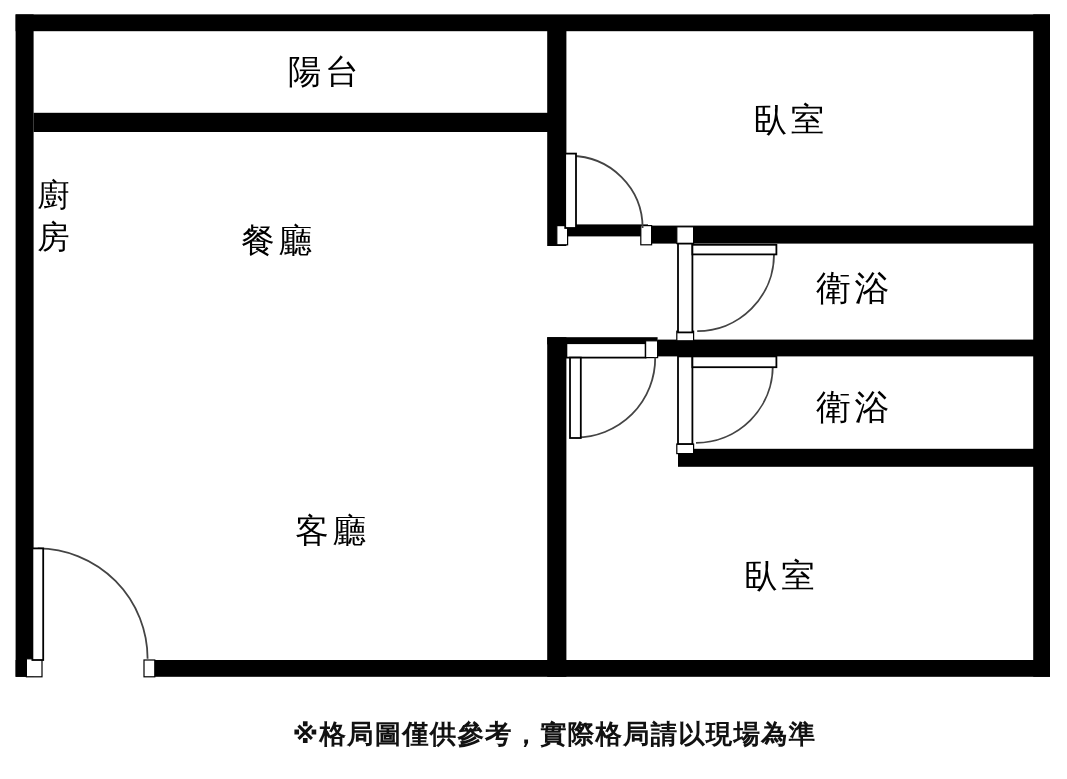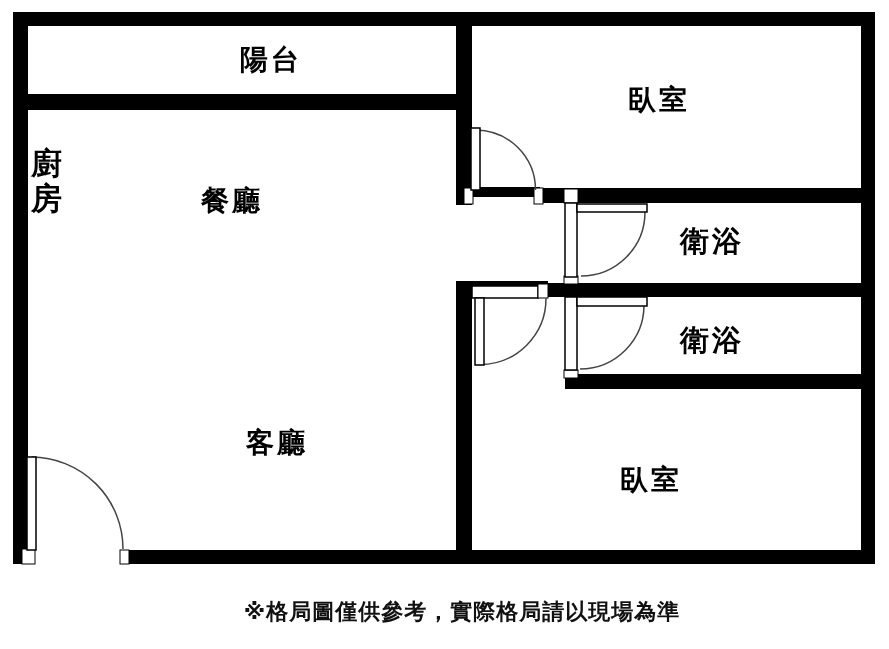--- a/index.html
+++ b/index.html
@@ -15,29 +15,29 @@
     background: #ffffff;
     overflow: hidden;
   }
   .plan-svg {
     position: absolute;
     left: 0;
     top: 0;
   }
   .room-label {
     position: absolute;
-    font-weight: 700;
+    font-weight: 400;
     color: #000000;
     font-size: 28px;
     letter-spacing: 3px;
     white-space: nowrap;
     line-height: 1.15;
   }
   .label-balcony   { left: 240px; top: 44px; }
-  .label-kitchen   { left: 31px;  top: 146px; width: 32px; font-size: 31px;
+  .label-kitchen   { left: 31px;  top: 146px; width: 32px; font-size: 27px;
                      letter-spacing: 0; line-height: 35px; white-space: normal;
                      word-break: break-all; }
   .label-dining    { left: 201px; top: 185px; }
   .label-living    { left: 246px; top: 406px; margin-top: 21px; }
   .label-bed-top   { left: 628px; top: 84px; }
   .label-bath-up   { left: 680px; top: 225px; font-size: 29px; }
   .label-bath-low  { left: 680px; top: 324px; font-size: 29px; }
   .label-bed-bot   { left: 620px; top: 464px; }
   .disclaimer {
     position: absolute;

